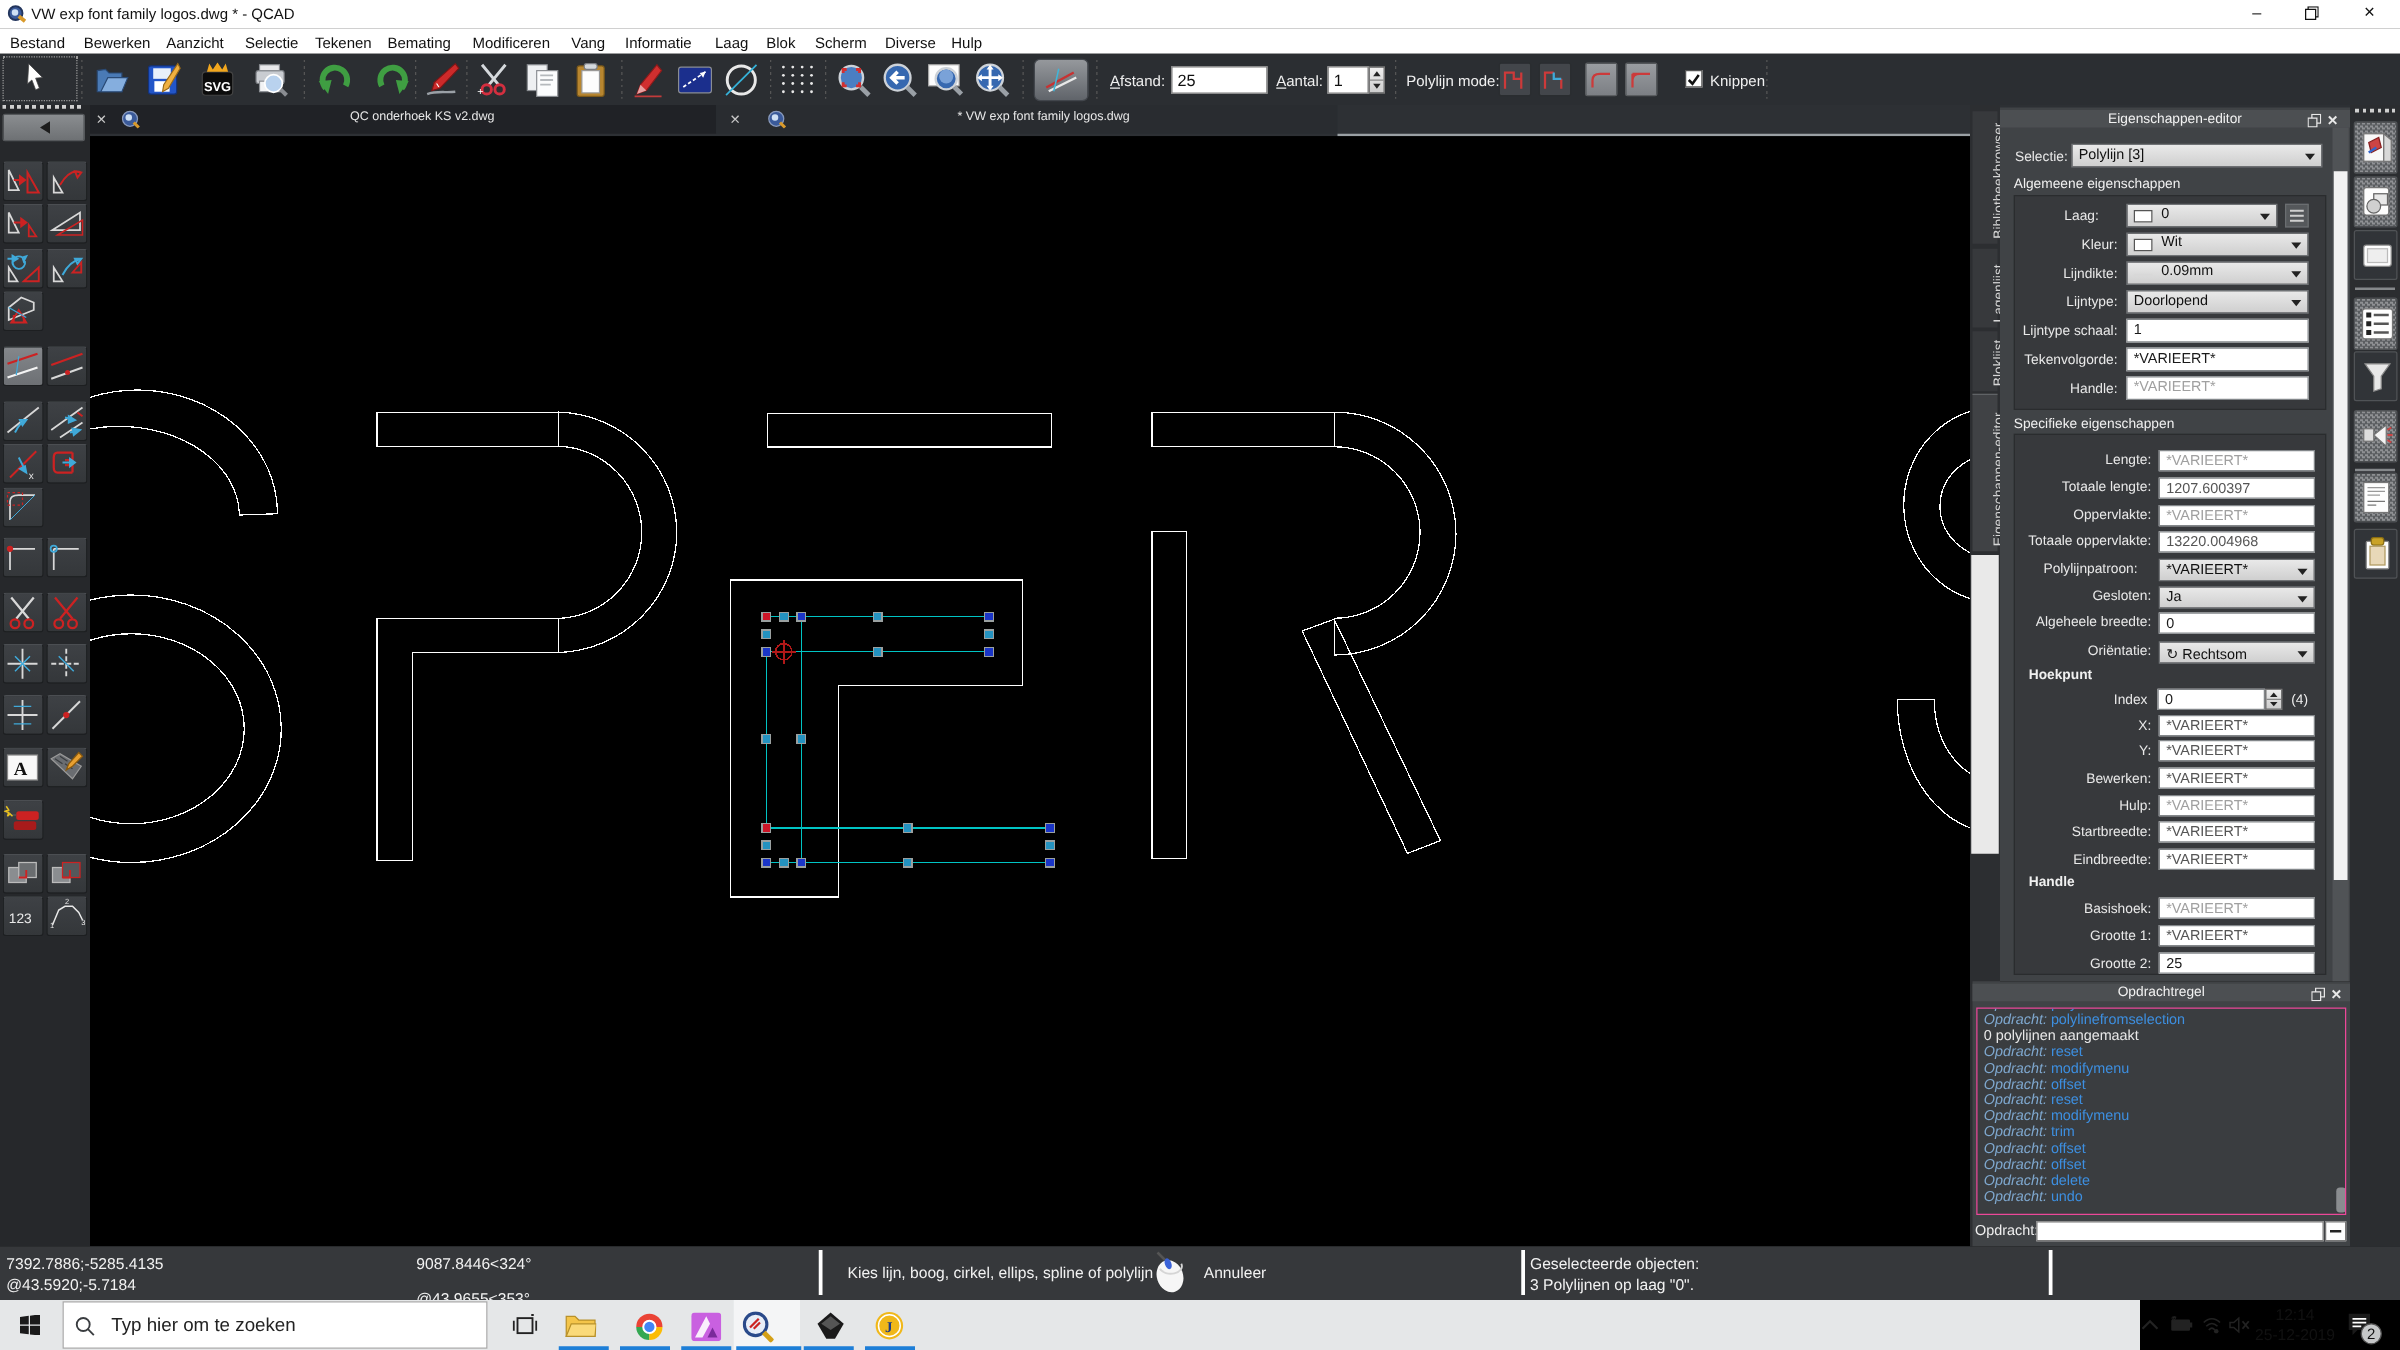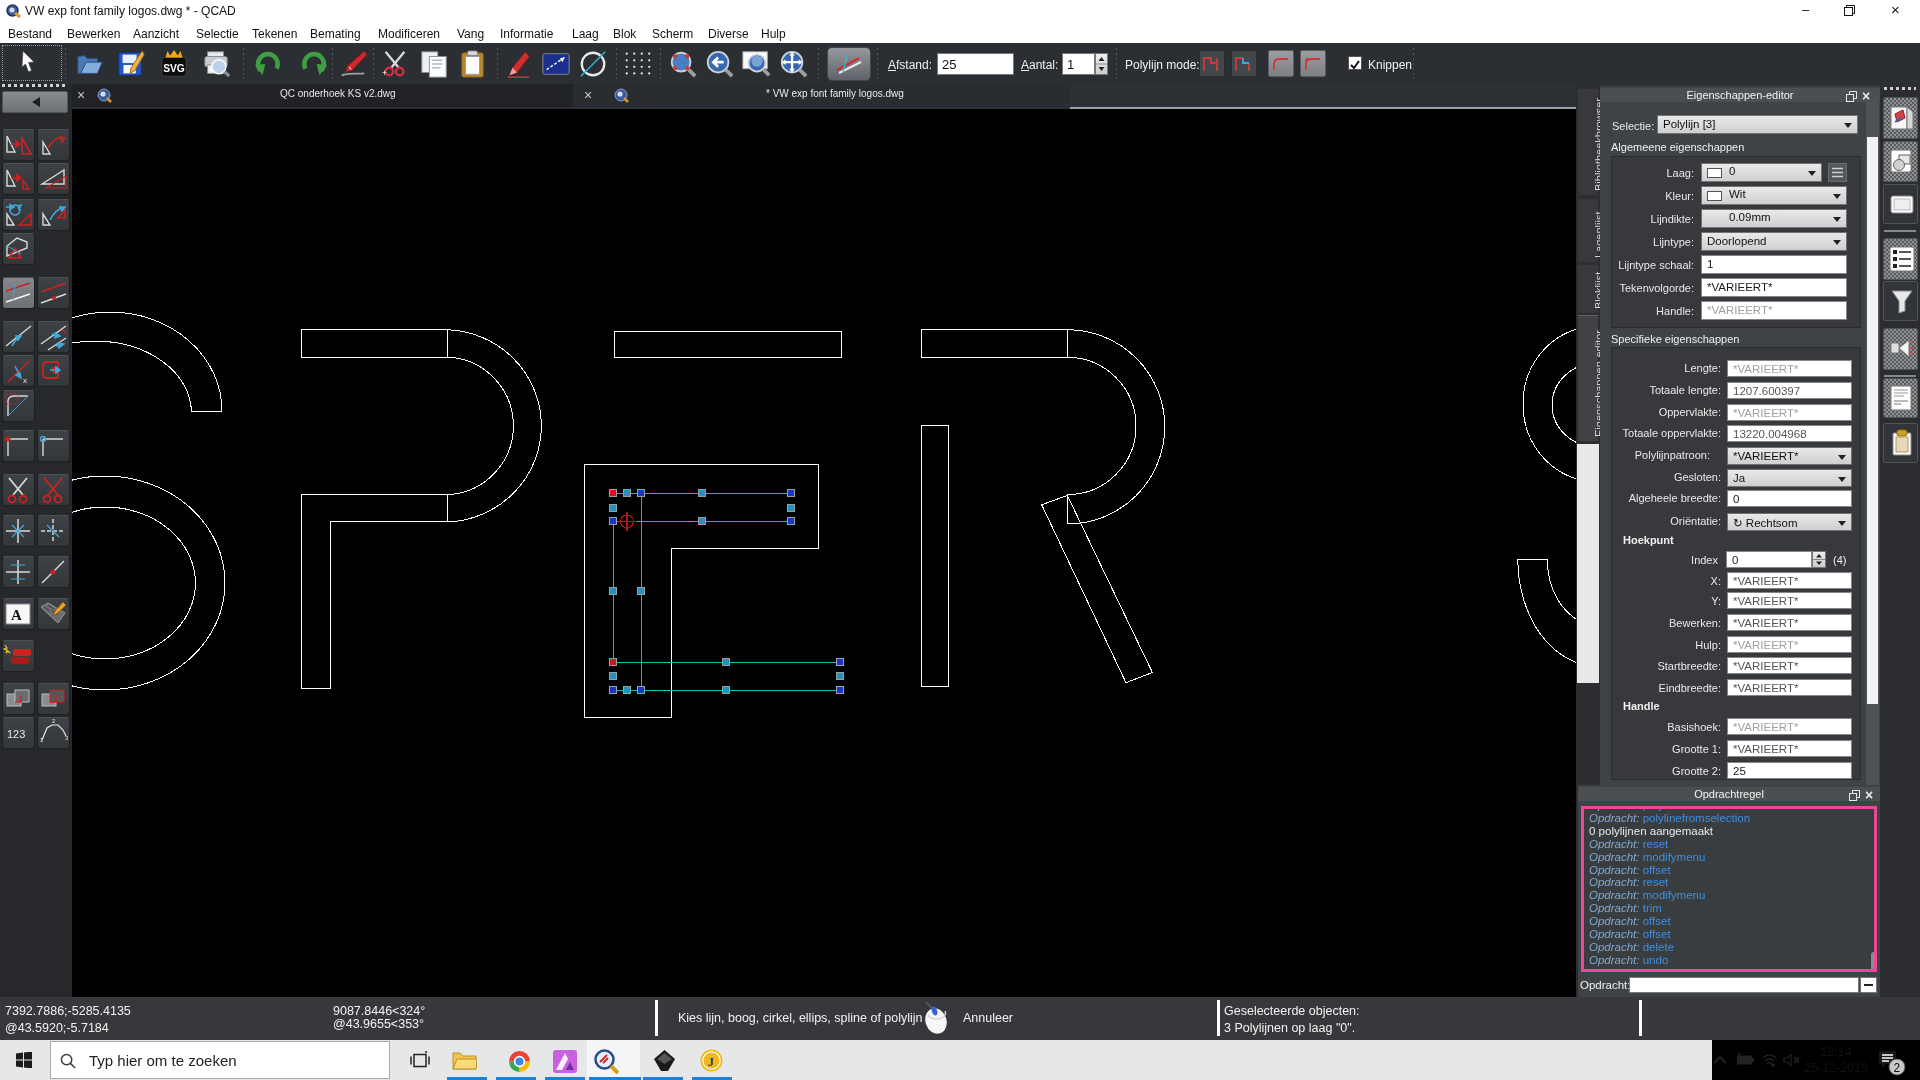--- a/index.html
+++ b/index.html
@@ -525,21 +525,21 @@
         <rect x="0.5" y="3.5" width="7" height="7" fill="none" stroke="#e8e8e8"></rect>
         <path d="M3.5 3.5 V0.5 H10.5 V7.5 H7.5" fill="none" stroke="#e8e8e8"></path>
       </svg>
   <div class="abs" style="left:262px;top:2px;color:#e8e8e8;font-size:14px;font-weight:bold">×</div>
 
   <div class="plabel" style="left:12px;top:34px">Selectie:</div>
   <div class="pdd" style="left:57px;top:29px;width:201px;height:19px">Polylijn [3]<span class="arr"></span></div>
   <div class="phead" style="left:11px;top:55px">Algemeene eigenschappen</div>
   <div class="grp" style="top:70px;height:172px"></div>
 
-  <div class="plabel" style="right:186px;top:81px">Laag:</div>
+  <div class="plabel" style="right:201px;top:81px">Laag:</div>
   <div class="pdd" style="left:101px;top:77px;width:121px;height:19px">
         <span class="sw"></span>
         <span class="swt">0</span>
         <span class="arr"></span>
       </div>
   <div class="abs" style="left:228px;top:77px;width:19px;height:19px;background:#55585b;border:1px solid #6a6d70">
     <svg width="17" height="17" viewBox="0 0 17 17">
           <path d="M3 4.5 H14 M3 8.5 H14 M3 12.5 H14" stroke="#cfcfcf" stroke-width="1.6"></path>
         </svg>
   </div>
@@ -617,21 +617,21 @@
   <div class="abs" style="left:267px;top:51px;width:11px;height:567px;background:#f2f2f2"></div>
 </div>
 
 <div class="panel" id="cmd" style="left:1578px;top:785px;width:302px;height:212px">
   <div class="ptitle" style="top:2px;height:14px">Opdrachtregel</div>
   <svg class="abs" style="left:271px;top:5px" width="11" height="11" viewBox="0 0 11 11">
         <rect x="0.5" y="3.5" width="7" height="7" fill="none" stroke="#e8e8e8"></rect>
         <path d="M3.5 3.5 V0.5 H10.5 V7.5 H7.5" fill="none" stroke="#e8e8e8"></path>
       </svg>
   <div class="abs" style="left:287px;top:2px;color:#e8e8e8;font-size:14px;font-weight:bold">×</div>
-  <div class="abs" style="left:3px;top:21px;width:296px;height:166px;background:#3a3d40;border:3px solid #ec4899;overflow:hidden">
+  <div class="abs" style="left:3px;top:21px;width:296px;height:166px;background:#3a3d40;border:1px solid #ec4899;overflow:hidden">
     <div style="position:absolute;left:5px;top:-10px;font-size:11.5px;line-height:12.9px;white-space:nowrap">
       <div><i style="color:#7fa8cf">Opdracht: </i><span style="color:#3d8fe0">polylinefromselection</span></div>
       <div><i style="color:#7fa8cf">Opdracht: </i><span style="color:#3d8fe0">polylinefromselection</span></div>
       <div style="color:#e8e8e8">0 polylijnen aangemaakt</div>
       <div><i style="color:#7fa8cf">Opdracht: </i><span style="color:#3d8fe0">reset</span></div>
       <div><i style="color:#7fa8cf">Opdracht: </i><span style="color:#3d8fe0">modifymenu</span></div>
       <div><i style="color:#7fa8cf">Opdracht: </i><span style="color:#3d8fe0">offset</span></div>
       <div><i style="color:#7fa8cf">Opdracht: </i><span style="color:#3d8fe0">reset</span></div>
       <div><i style="color:#7fa8cf">Opdracht: </i><span style="color:#3d8fe0">modifymenu</span></div>
       <div><i style="color:#7fa8cf">Opdracht: </i><span style="color:#3d8fe0">trim</span></div>
@@ -712,21 +712,21 @@
       <rect x="8" y="1" width="10" height="6" rx="2" fill="#c9a227" stroke="#8a6d10"></rect>
       <rect x="7" y="8" width="12" height="15" fill="#e8d8b8" stroke="#b09a60"></rect>
     </svg>
   </div>
 </div>
 
 <div class="abs" id="statusbar">
   <div class="abs" style="left:5px;top:7px">7392.7886;-5285.4135</div>
   <div class="abs" style="left:5px;top:24px">@43.5920;-5.7184</div>
   <div class="abs" style="left:333px;top:7px">9087.8446&lt;324°</div>
-  <div class="abs" style="left:333px;top:20px">@43.9655&lt;353°</div>
+  <div class="abs" style="left:333px;top:35px">@43.9655&lt;353°</div>
   <div class="ssep" style="left:655px"></div>
   <div class="abs" style="left:678px;top:14px">Kies lijn, boog, cirkel, ellips, spline of polylijn</div>
   <svg class="abs" style="left:922px;top:4px" width="30" height="34" viewBox="0 0 30 34">
     <path d="M10 7 L4 1" stroke="#555" stroke-width="2"></path>
     <ellipse cx="14" cy="20" rx="10.5" ry="13" fill="#f6f6f6" transform="rotate(-18 14 20)"></ellipse>
     <path d="M6 14 a9 6 0 0 0 17 -4" fill="none" stroke="#d5d5d5" stroke-width="1.5"></path>
     <ellipse cx="12.5" cy="10" rx="2.6" ry="4.5" fill="#3a62d8" transform="rotate(-20 12.5 10)"></ellipse>
   </svg>
   <div class="abs" style="left:963px;top:14px">Annuleer</div>
   <div class="ssep" style="left:1217px"></div>

